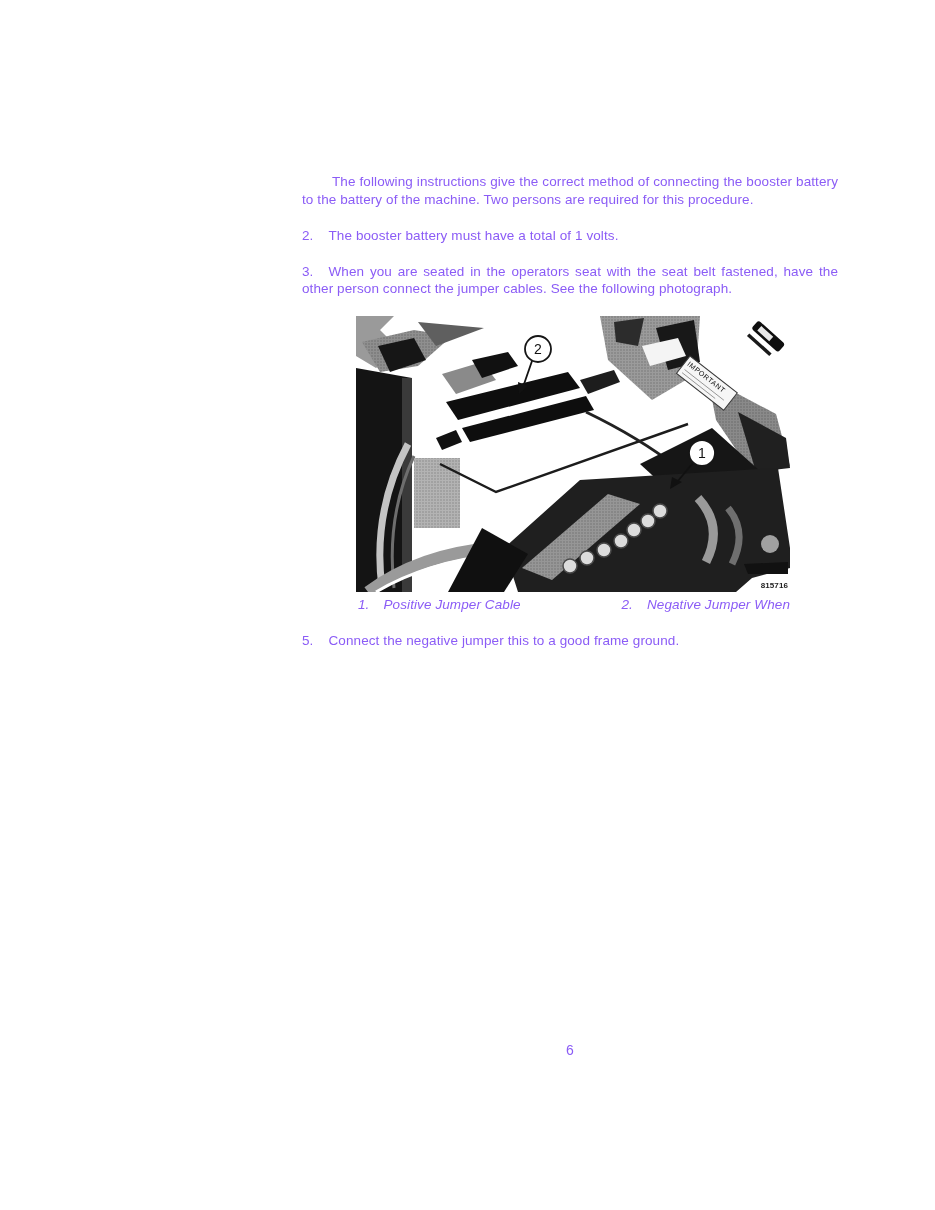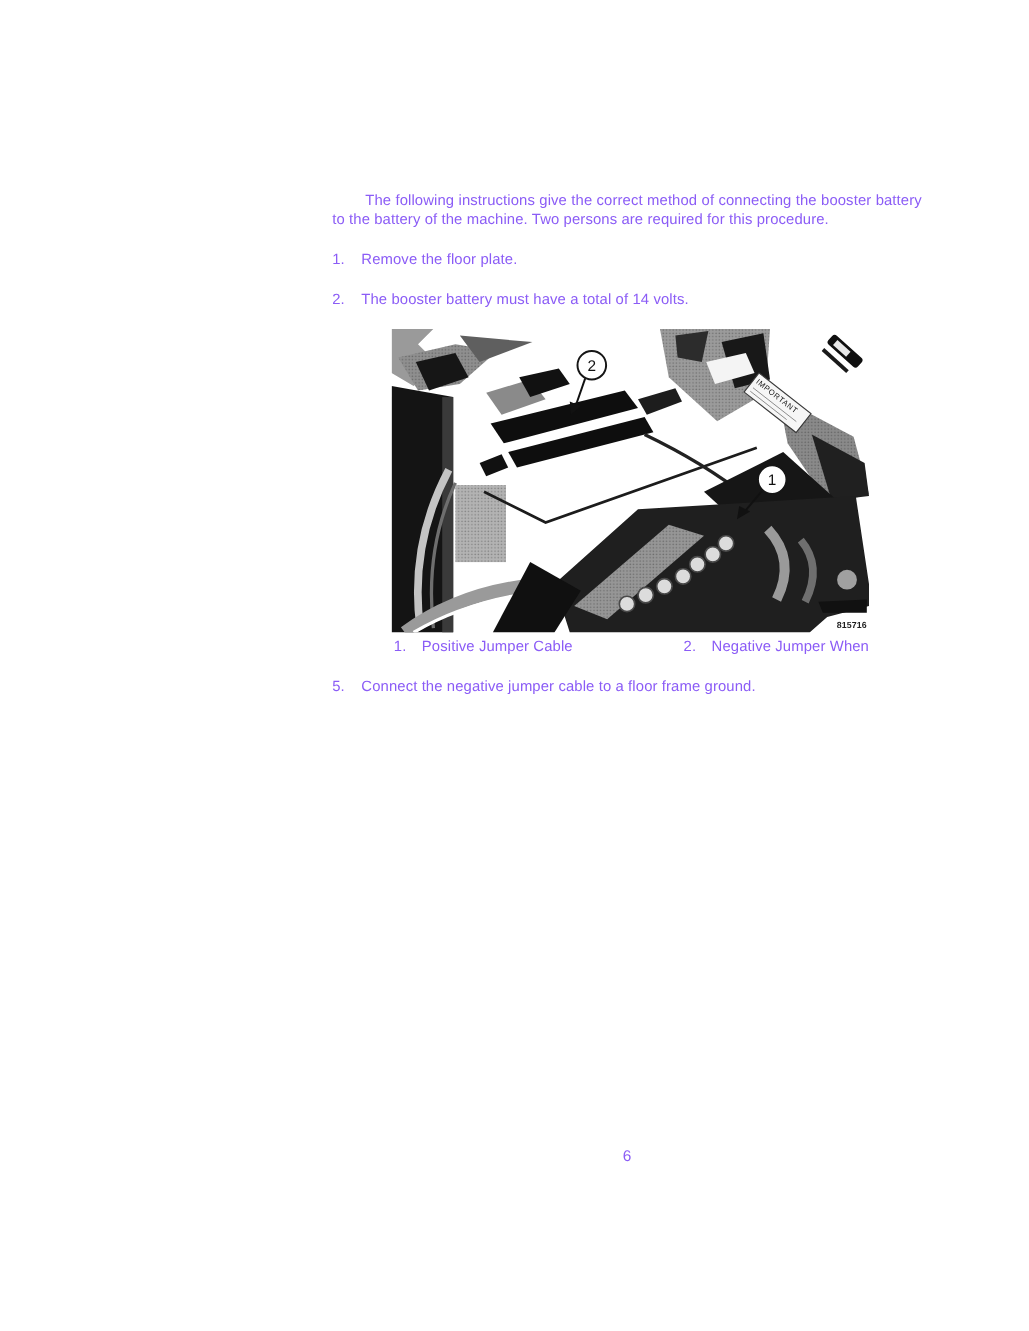--- a/index.html
+++ b/index.html
@@ -17,42 +17,42 @@
     left:302px;top:152px;width:536px;
     font-size:13.5px;line-height:17.5px;letter-spacing:0.1px;
   }
   .para{margin:0 0 18.5px 0;text-align:justify;}
   .intro{text-indent:30px;}
   .num{margin-right:15px;}
   figure{margin:14px 0 0 54px;padding:0;width:434px;}
   .photo-frame{width:434px;height:276px;display:block;}
   figcaption{
     display:flex;justify-content:space-between;
-    font-size:13.5px;line-height:16px;
+    font-style:italic;font-size:13.5px;line-height:16px;
     margin:5px 0 19px 2px;
   }
   .cap-num{margin-right:14px;}
   .page-number{
     position:absolute;left:302px;top:1021px;width:536px;
     text-align:center;font-size:14px;
   }
   svg text{font-family:"Liberation Sans",sans-serif;}
 </style>
 </head>
 <body>
 
 <div class="page">
   <div class="content">
 
     <p class="para intro">The following instructions give the correct method of connecting the booster battery to the battery of the machine. Two persons are required for this procedure.</p>
 
-    <p class="para"><span class="num">1.</span><span>Remove the floor plate.</span></p>
 
-    <p class="para"><span class="num">2.</span><span>The booster battery must have a total of 14 volts.</span></p>
+    <p class="para"><span class="num">2.</span><span>The booster battery must have a total of 1 volts.</span></p>
 
+    <p class="para"><span class="num">3.</span><span>When you are seated in the operators seat with the seat belt fastened, have the other person connect the jumper cables. See the following photograph.</span></p>
 
     <figure>
       <svg class="photo-frame" viewBox="0 0 434 276" width="434" height="276" xmlns="http://www.w3.org/2000/svg">
         <defs>
           <pattern id="ht" width="3" height="3" patternUnits="userSpaceOnUse">
             <circle cx="1" cy="1" r="0.7" fill="#000" opacity="0.28"></circle>
           </pattern>
         </defs>
 
         <rect x="0" y="0" width="434" height="276" fill="#ffffff"></rect>
@@ -145,20 +145,20 @@
         </g>
       </svg>
 
       <figcaption>
         <span><span class="cap-num">1.</span><span>Positive Jumper Cable</span></span>
         <span><span class="cap-num">2.</span><span>Negative Jumper When</span></span>
       </figcaption>
     </figure>
 
 
-    <p class="para"><span class="num">5.</span><span>Connect the negative jumper cable to a floor frame ground.</span></p>
+    <p class="para"><span class="num">5.</span><span>Connect the negative jumper this to a good frame ground.</span></p>
 
 
 
   </div>
 
   <div class="page-number">6</div>
 </div>
 
 </body></html>

